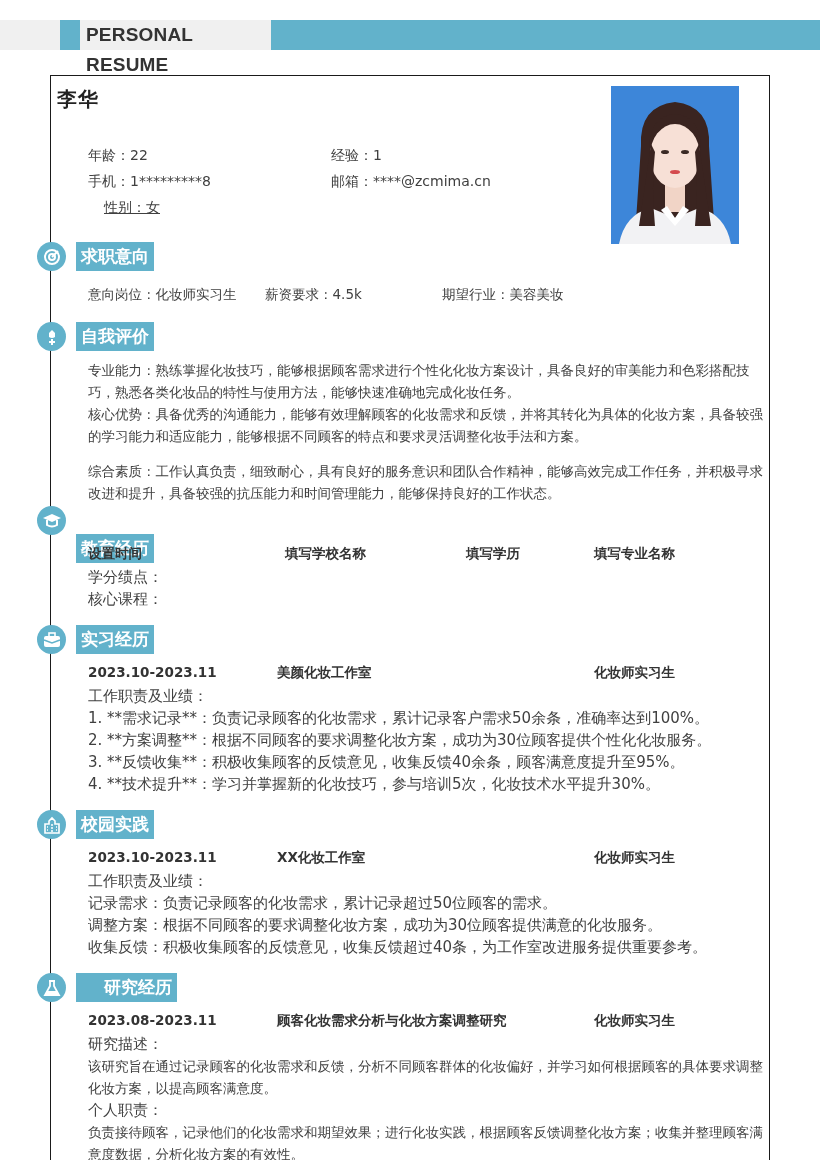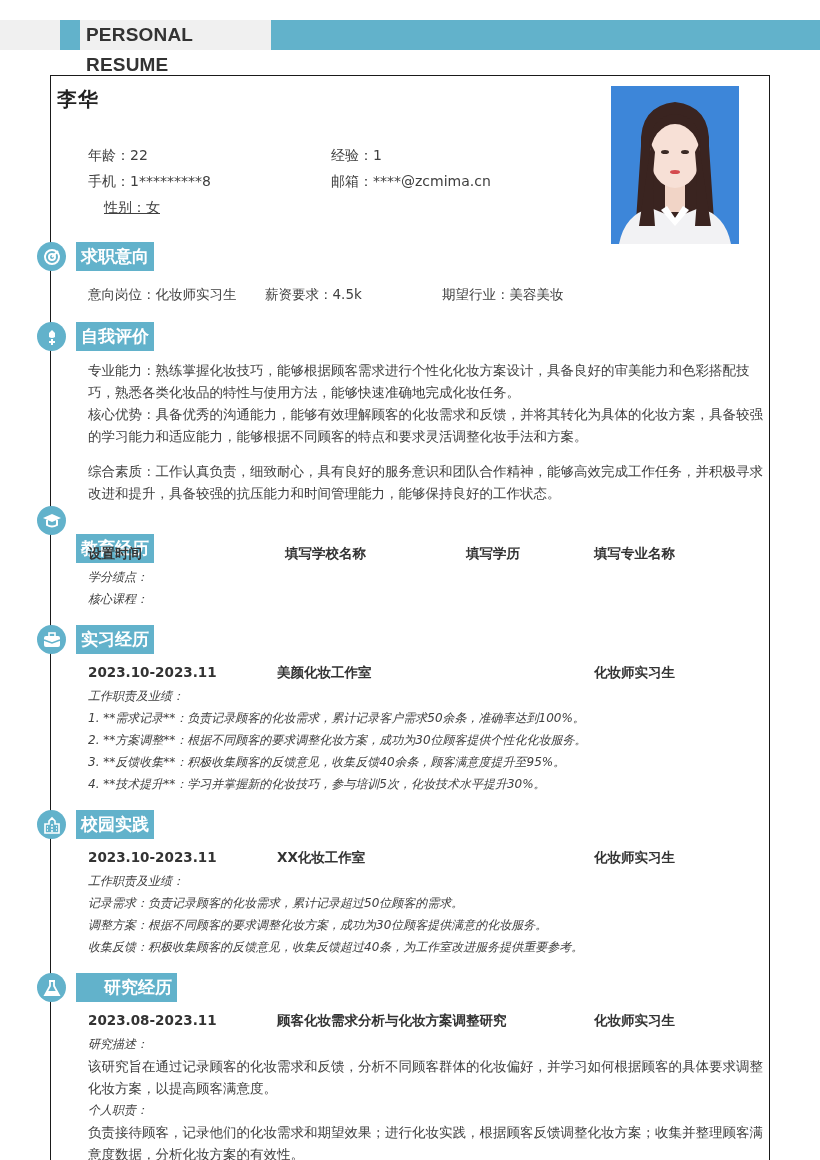--- a/index.html
+++ b/index.html
@@ -19,21 +19,21 @@
 
     .name { position: absolute; left: 57px; top: 86px; font-size: 20px; font-weight: bold; color: #222; letter-spacing: 1px; }
 
     .info { position: absolute; font-size: 14px; color: #404040; }
     .photo { position: absolute; left: 611px; top: 86px; width: 128px; height: 158px; background: #3d86d9; overflow: hidden; }
 
     
     .sec-icon { position: absolute; left: 37px; width: 29px; height: 29px; border-radius: 50%; background: #62b2cb; display: flex; align-items: center; justify-content: center; }
     .sec-title { position: absolute; left: 76px; height: 29px; background: #62b2cb; color: #fff; font-size: 17px; font-weight: bold; line-height: 29px; padding: 0 5px; }
 
-    .txt { position: absolute; left: 88px; font-size: 12px; color: #404040; line-height: 22px; font-style: italic; }
+    .txt { position: absolute; left: 88px; font-size: 15px; color: #404040; line-height: 22px; }
     .para { position: absolute; left: 88px; width: 676px; font-size: 13.5px; color: #404040; line-height: 22px; }
     .bold { font-weight: bold; color: #333; }
     .row { position: absolute; font-size: 13.5px; line-height: 22px; }
   </style>
 </head>
 <body>
 
 <div class="topbar">
   <div class="grey"></div>
   <div class="blue-sq"></div>

